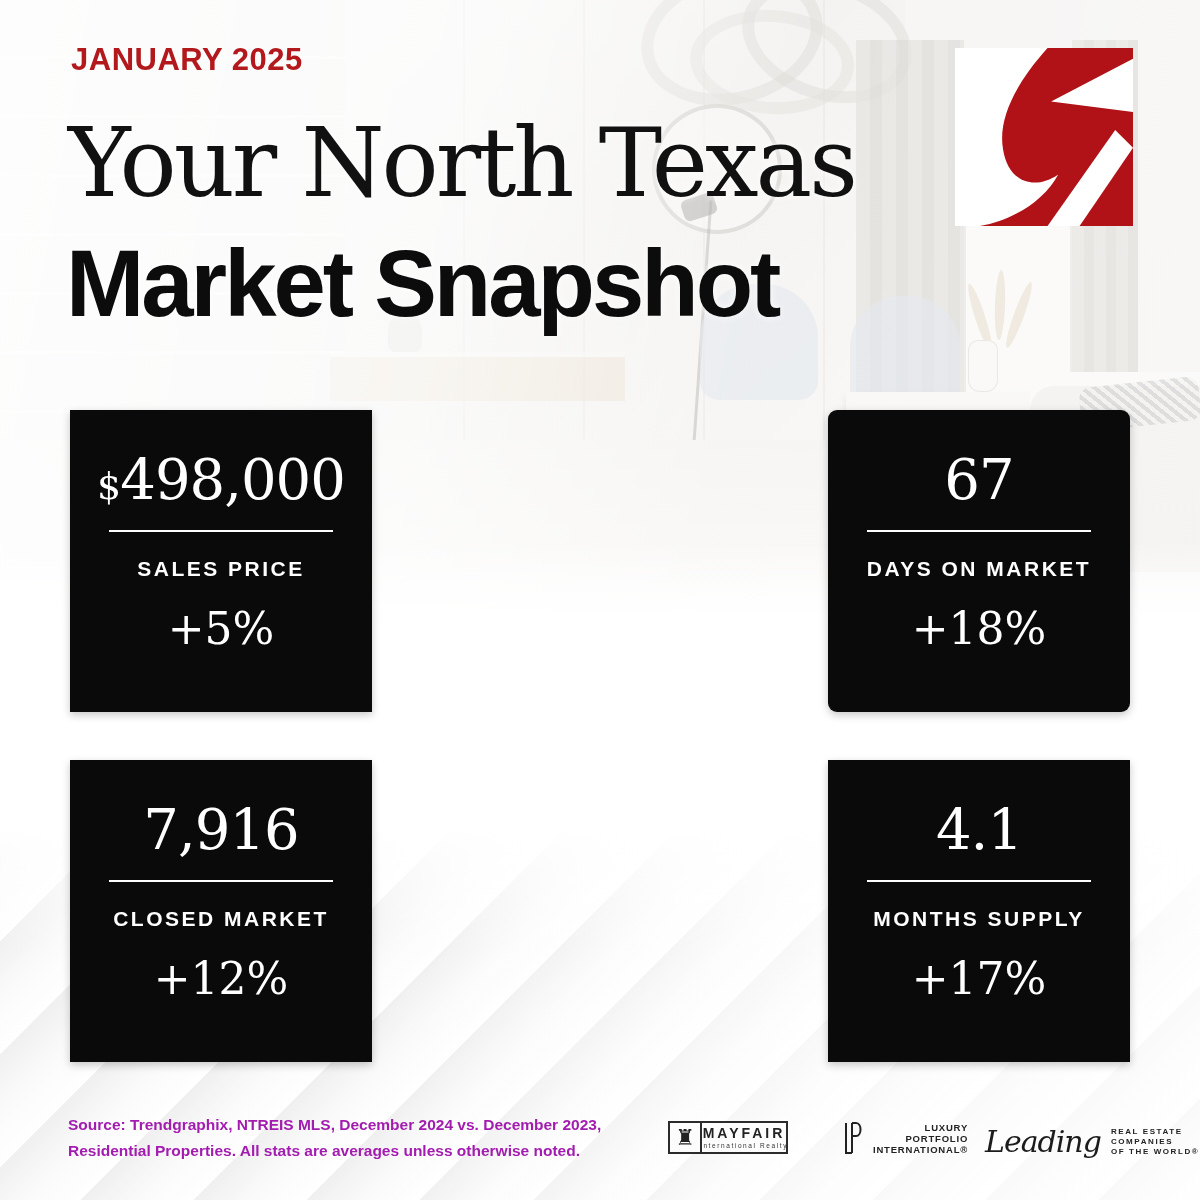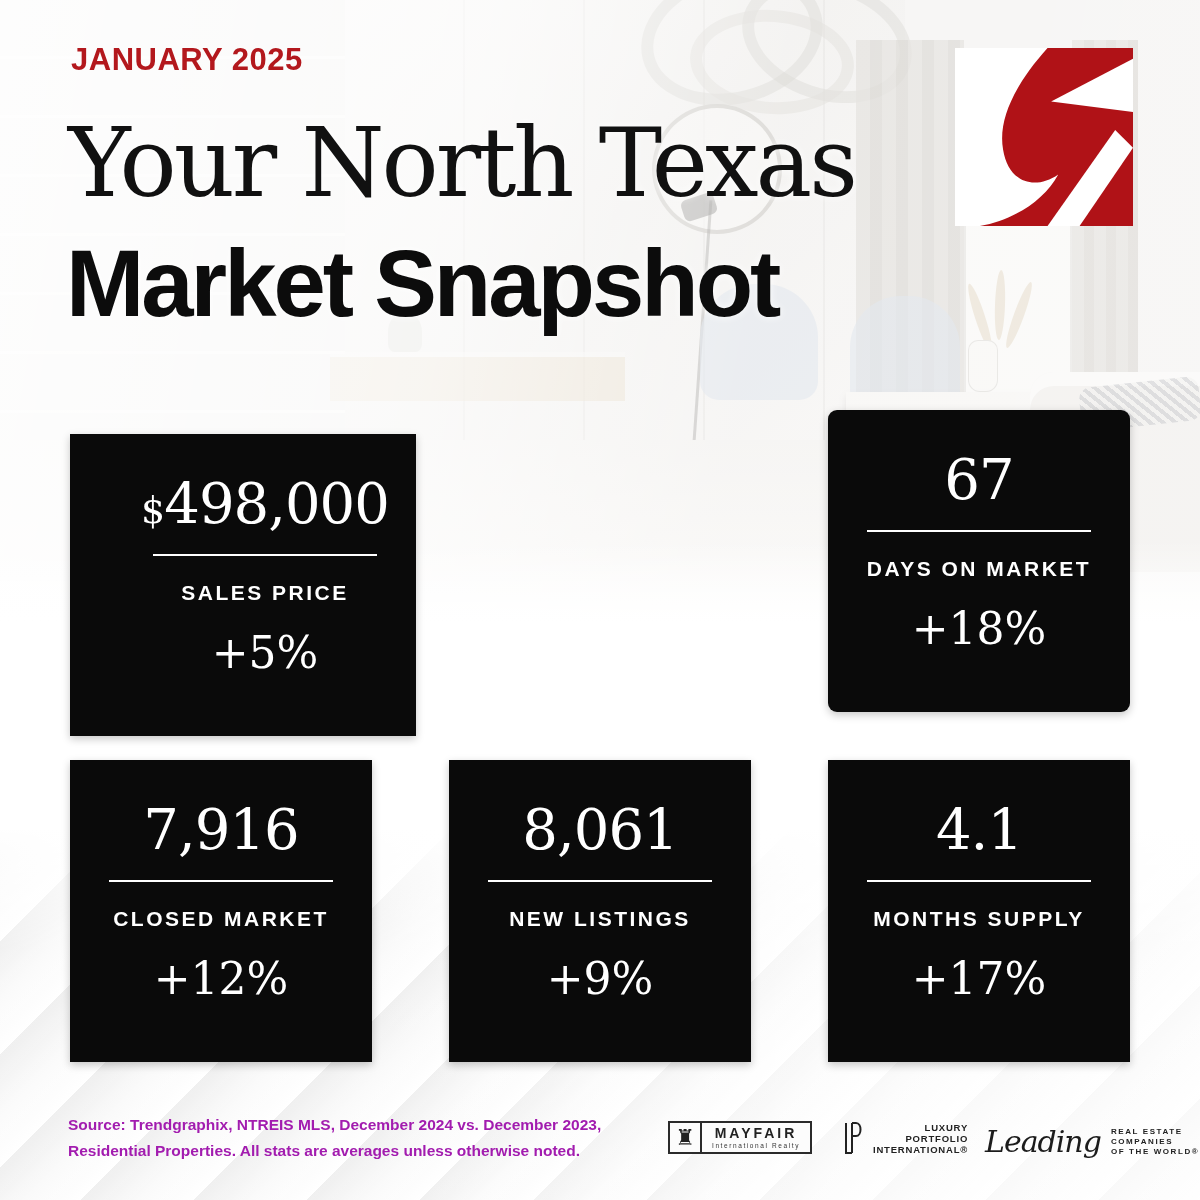--- a/index.html
+++ b/index.html
@@ -67,36 +67,36 @@
     color:#b3181d;}
   .title1{position:absolute;left:68px;top:108px;font-family:"DejaVu Serif","Liberation Serif",serif;
     font-size:95px;letter-spacing:-3px;color:#111;text-shadow:0 0 8px rgba(255,255,255,.9);white-space:nowrap;}
   .title2{position:absolute;left:66px;top:230px;font-size:94px;font-weight:bold;letter-spacing:-3px;
     color:#0c0c0c;text-shadow:0 0 8px rgba(255,255,255,.9);white-space:nowrap;}
   .brand-logo{position:absolute;left:955px;top:48px;width:178px;height:178px;}
 
   
   .stat{position:absolute;width:302px;height:302px;background:#0a0a0a;color:#fff;
     display:flex;flex-direction:column;align-items:center;box-shadow:0 3px 8px rgba(0,0,0,.22);}
-  .pos1{left:70px;top:434px;padding-left:44px;}  .pos2{left:449px;top:410px;}  .pos3{left:828px;top:410px;border-radius:9px;}
+  .pos1{left:70px;top:410px;}  .pos2{left:449px;top:410px;}  .pos3{left:828px;top:410px;border-radius:9px;}
   .pos4{left:70px;top:760px;}  .pos5{left:449px;top:760px;}  .pos6{left:828px;top:760px;}
   .stat-value{margin-top:42px;font-family:"DejaVu Serif","Liberation Serif",serif;font-size:56px;
     letter-spacing:-1px;line-height:1;white-space:nowrap;}
   .stat-prefix{font-size:38px;}
   .stat-divider{width:224px;height:2px;background:#fff;margin-top:22px;}
   .stat-label{margin-top:25px;font-size:21px;font-weight:bold;letter-spacing:2.5px;white-space:nowrap;}
   .stat-change{margin-top:26px;font-family:"DejaVu Serif","Liberation Serif",serif;font-size:44px;line-height:1;}
 
   
   .source{position:absolute;left:68px;top:1112px;font-size:15.5px;font-weight:bold;color:#a21caf;line-height:26px;}
   .mayfair{position:absolute;left:668px;top:1121px;height:33px;display:flex;}
   .mayfair-rook-box{width:34px;height:33px;border:2px solid #2b2b2b;box-sizing:border-box;
     display:flex;align-items:center;justify-content:center;background:#fcfcfc;}
   .mayfair-rook-box span{font-size:22px;color:#222;line-height:1;}
-  .mayfair-text-box{width:110px;height:33px;border:2px solid #2b2b2b;border-left:none;box-sizing:border-box;
+  .mayfair-text-box{width:86px;height:33px;border:2px solid #2b2b2b;border-left:none;box-sizing:border-box;
     display:flex;flex-direction:column;align-items:center;justify-content:center;background:#fcfcfc;}
   .mayfair-name{font-size:14px;font-weight:bold;letter-spacing:3px;color:#222;line-height:14px;}
   .mayfair-sub{font-size:6.5px;letter-spacing:1.6px;color:#333;margin-top:2px;white-space:nowrap;}
   .lpi{position:absolute;left:843px;top:1121px;display:flex;align-items:center;text-align:right;}
   .lpi svg{display:block;}
   .lpi-lines{margin-left:8px;font-size:9.5px;font-weight:bold;letter-spacing:.8px;color:#222;line-height:11px;}
   .leading{position:absolute;left:985px;top:1124px;display:flex;align-items:center;}
   .leading-script{font-family:"DejaVu Serif","Liberation Serif",serif;font-style:italic;font-size:30px;
     color:#1c1c1c;letter-spacing:-1px;}
   .leading-lines{margin-left:10px;font-size:8px;font-weight:bold;letter-spacing:1.6px;color:#222;line-height:10px;}
@@ -163,26 +163,20 @@
     <div class="stat-change">+18%</div>
   </div>
 
   <div class="stat pos4">
     <div class="stat-value"><span class="stat-prefix"></span><span>7,916</span></div>
     <div class="stat-divider"></div>
     <div class="stat-label">CLOSED MARKET</div>
     <div class="stat-change">+12%</div>
   </div>
 
-  <div class="stat pos5">
-    <div class="stat-value"><span class="stat-prefix"></span><span>8,061</span></div>
-    <div class="stat-divider"></div>
-    <div class="stat-label">NEW LISTINGS</div>
-    <div class="stat-change">+9%</div>
-  </div>
 
   <div class="stat pos6">
     <div class="stat-value"><span class="stat-prefix"></span><span>4.1</span></div>
     <div class="stat-divider"></div>
     <div class="stat-label">MONTHS SUPPLY</div>
     <div class="stat-change">+17%</div>
   </div>
 
   <div class="source">
     <div>Source: Trendgraphix, NTREIS MLS, December 2024 vs. December 2023,</div>

